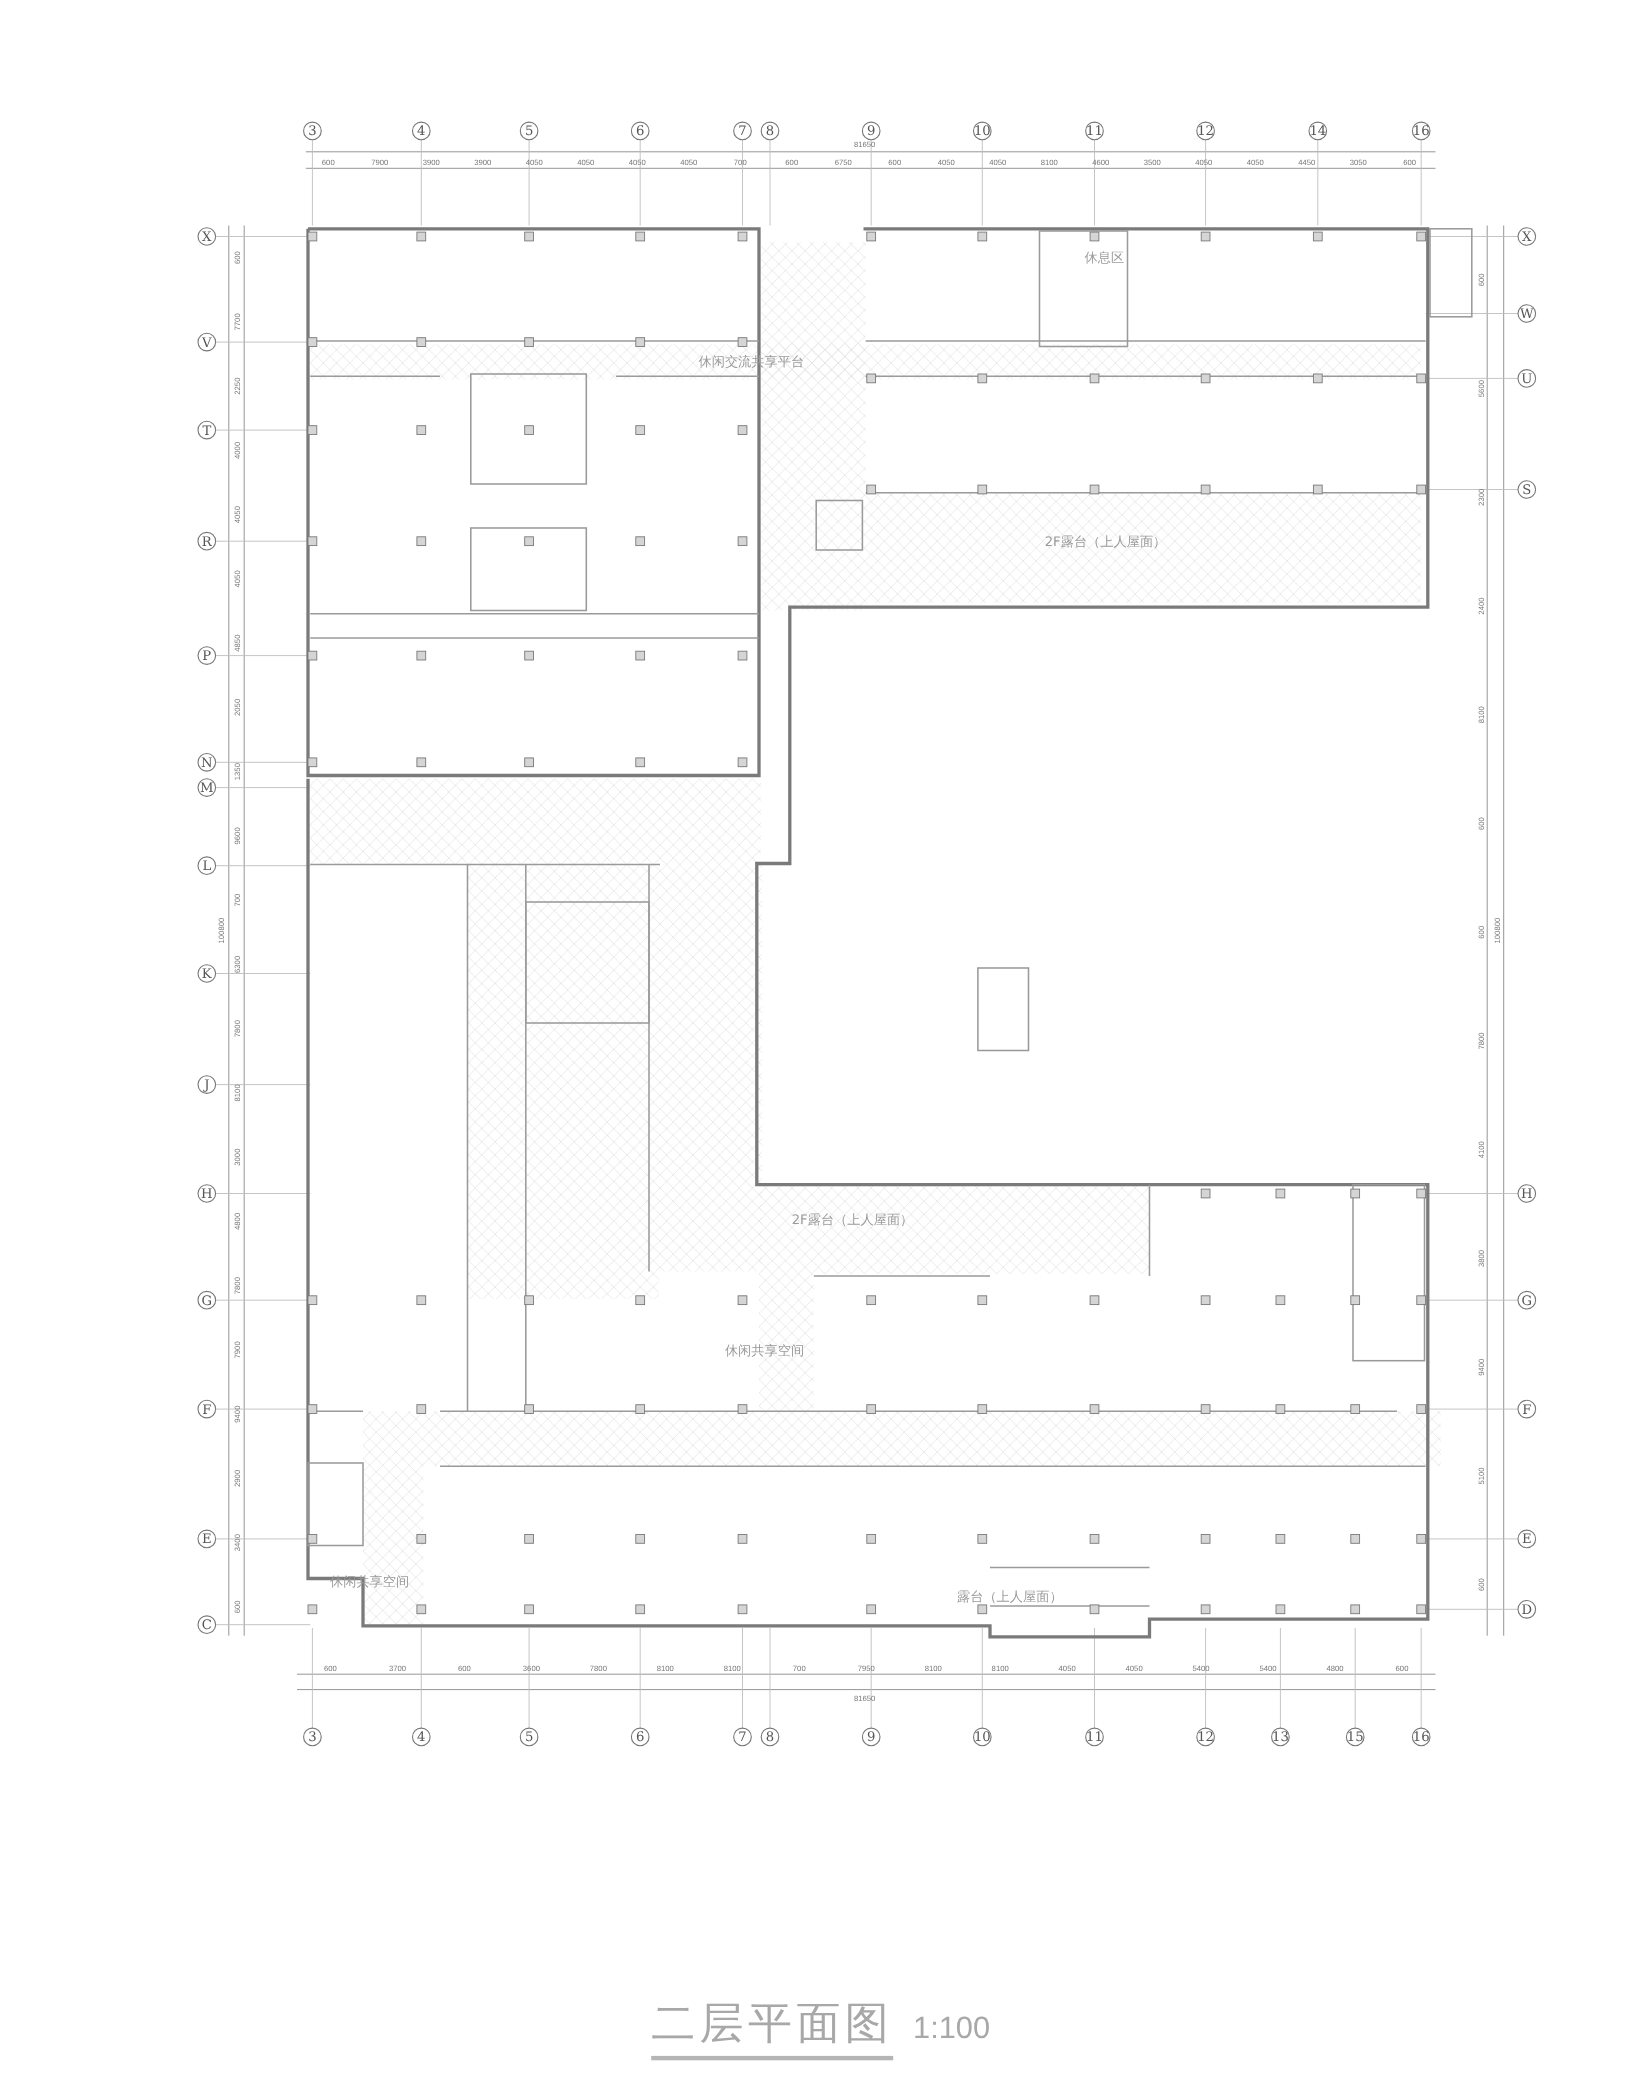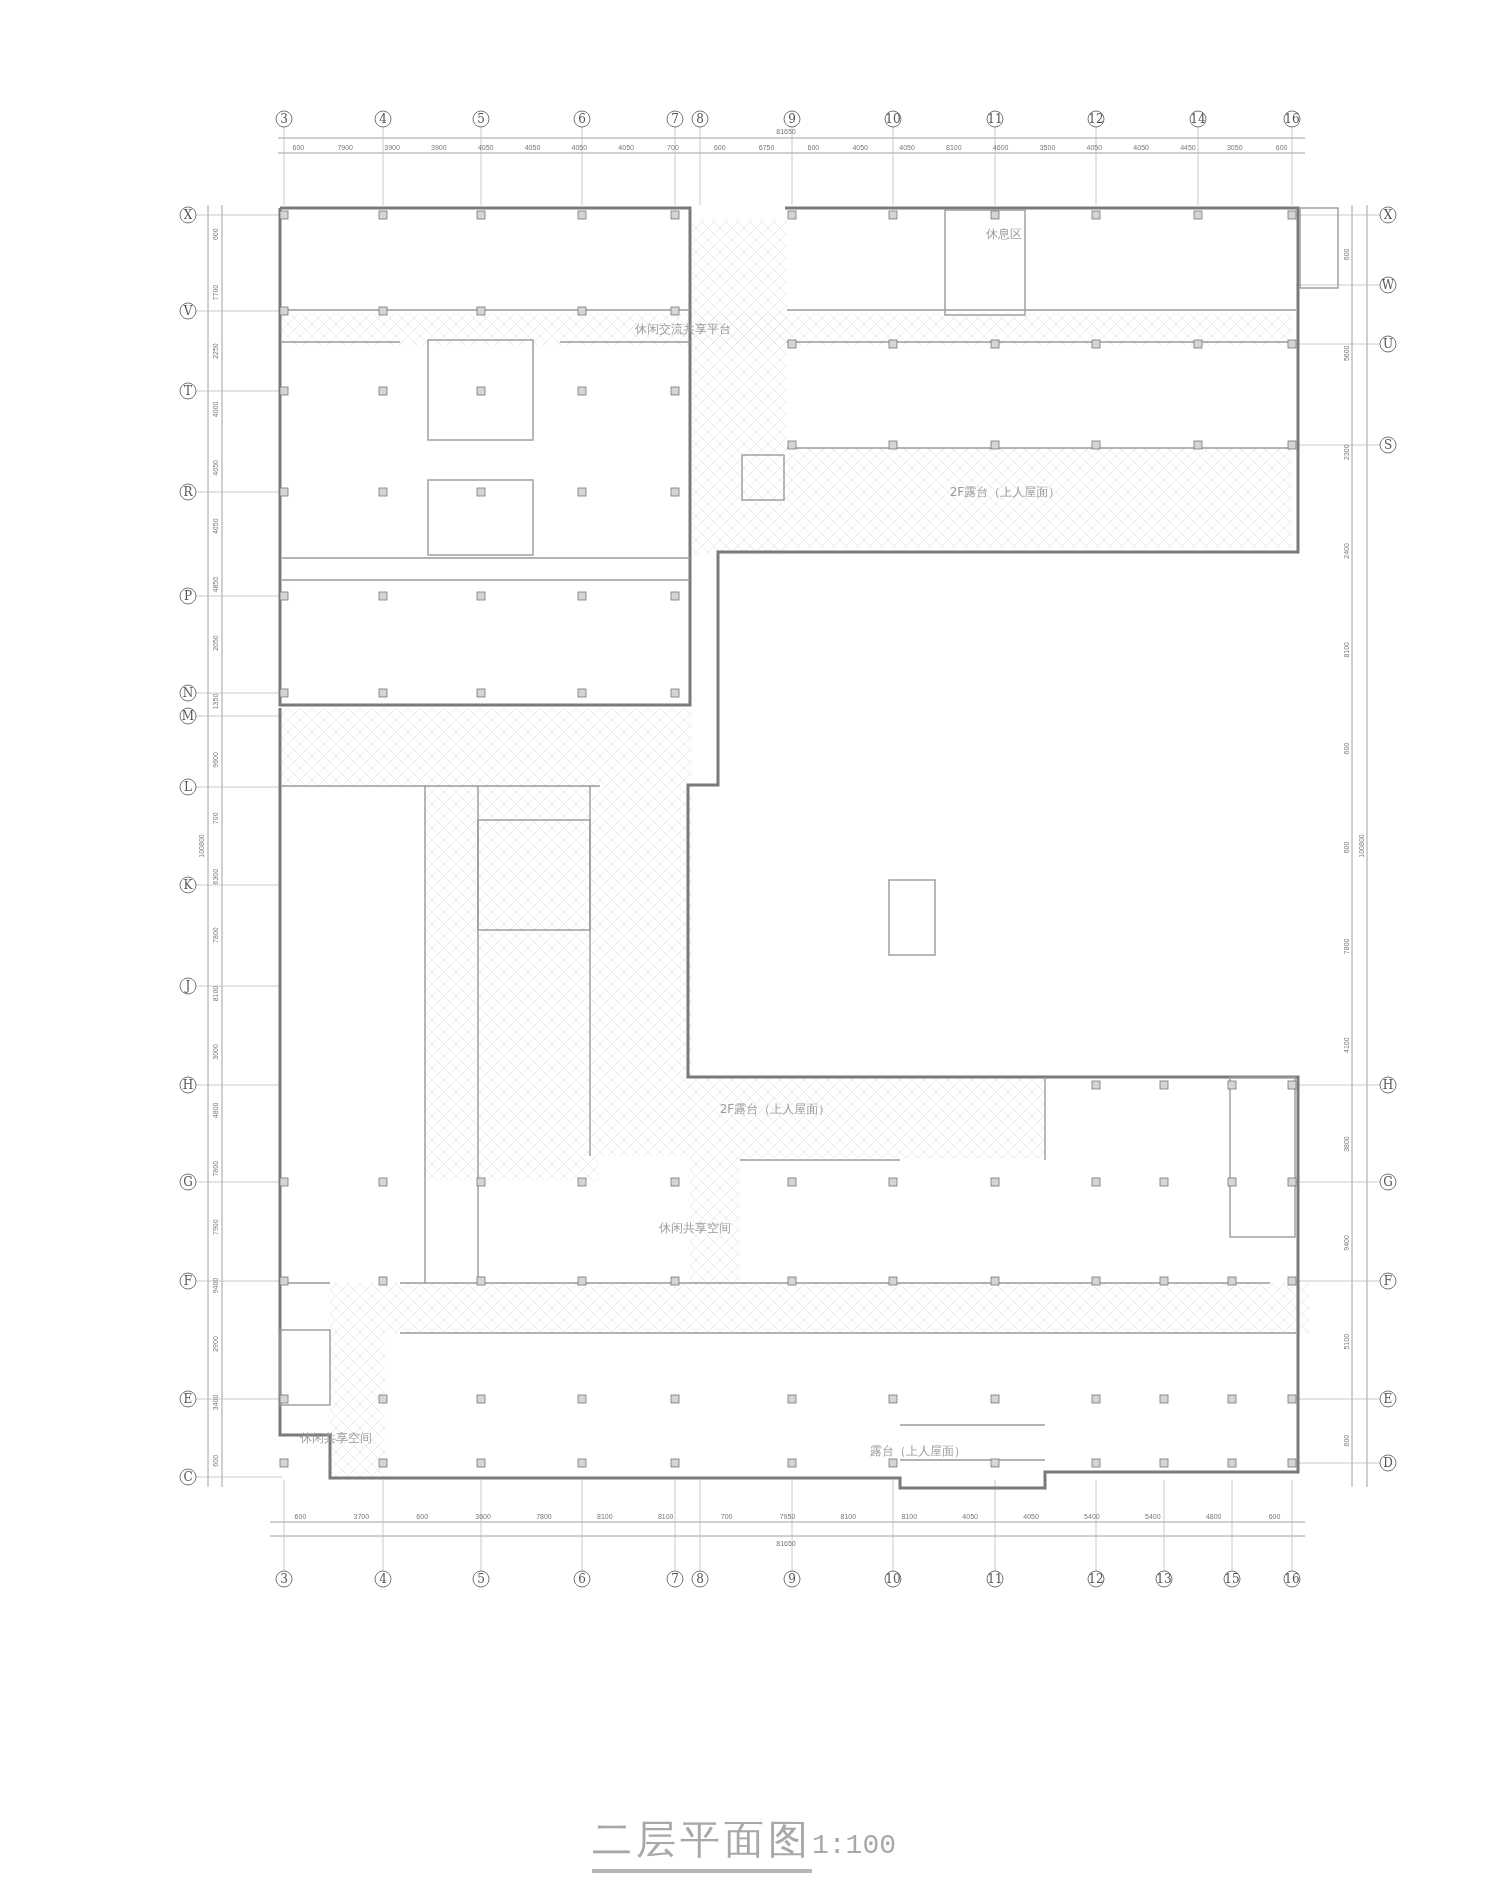--- a/index.html
+++ b/index.html
@@ -8,24 +8,24 @@
   #plan { position:absolute; left:0; top:0; width:1500px; height:1898px; }
   .axis-bubble { fill:#fff; stroke:#777; stroke-width:1; }
   .axis-label { font-family:"DejaVu Serif", serif; font-size:12px; fill:#555; text-anchor:middle; dominant-baseline:central; }
   .dim-text { font-family:"Liberation Sans", sans-serif; font-size:7px; fill:#777; }
   .grid-line { stroke:#bdbdbd; stroke-width:0.8; }
   .dim-line { stroke:#888; stroke-width:0.8; }
   .wall { fill:none; stroke:#7a7a7a; stroke-width:3; }
   .wall-thin { fill:none; stroke:#9a9a9a; stroke-width:1.4; }
   .room-text { font-family:"DejaVu Sans", sans-serif; font-size:12px; fill:#9a9a9a; }
   .col { fill:#d5d5d5; stroke:#777; stroke-width:0.8; }
-  #title-block { position:absolute; left:592px; top:1812px; display:flex; align-items:baseline; }
+  #title-block { position:absolute; left:592px; top:1812px; display:flex; align-items:baseline; gap:18px; }
   #title-main { font-family:"DejaVu Sans", sans-serif; font-size:40px; color:#a8a8a8; letter-spacing:4px;
                 border-bottom:4px solid #b5b5b5; padding-bottom:2px; }
-  #title-scale { font-family:Liberation Mono, monospace; font-size:28px; color:#a8a8a8; }
+  #title-scale { font-family:Liberation Sans, sans-serif; font-size:28px; color:#a8a8a8; }
 </style>
 </head>
 <body>
 
 <svg id="plan" viewBox="0 0 1500 1898" xmlns="http://www.w3.org/2000/svg">
   <defs>
     <pattern id="hatch" width="12" height="12" patternUnits="userSpaceOnUse">
       <path d="M0,0 L12,12 M12,0 L0,12" stroke="#e4e4e4" stroke-width="0.7"></path>
     </pattern>
   </defs>

